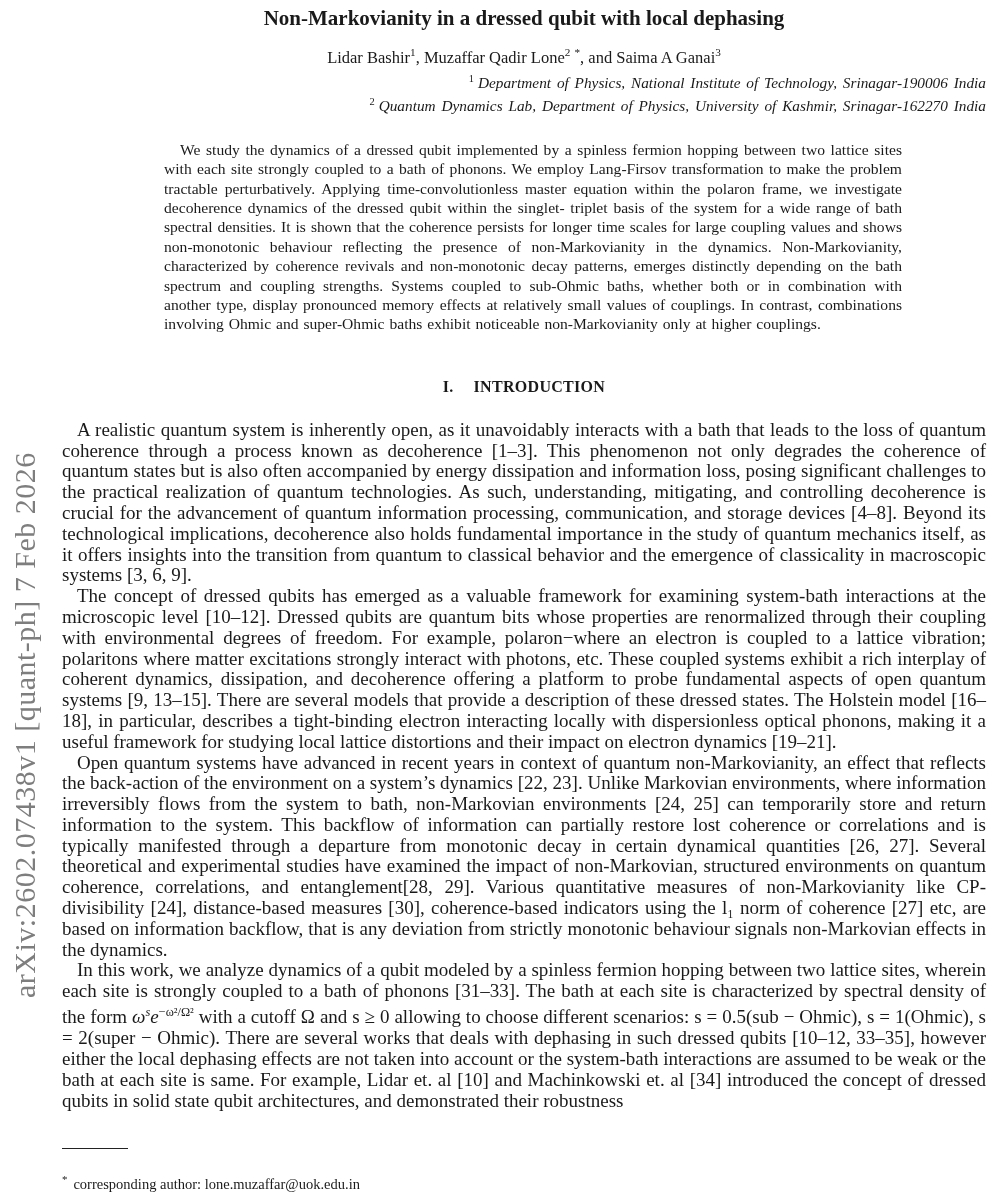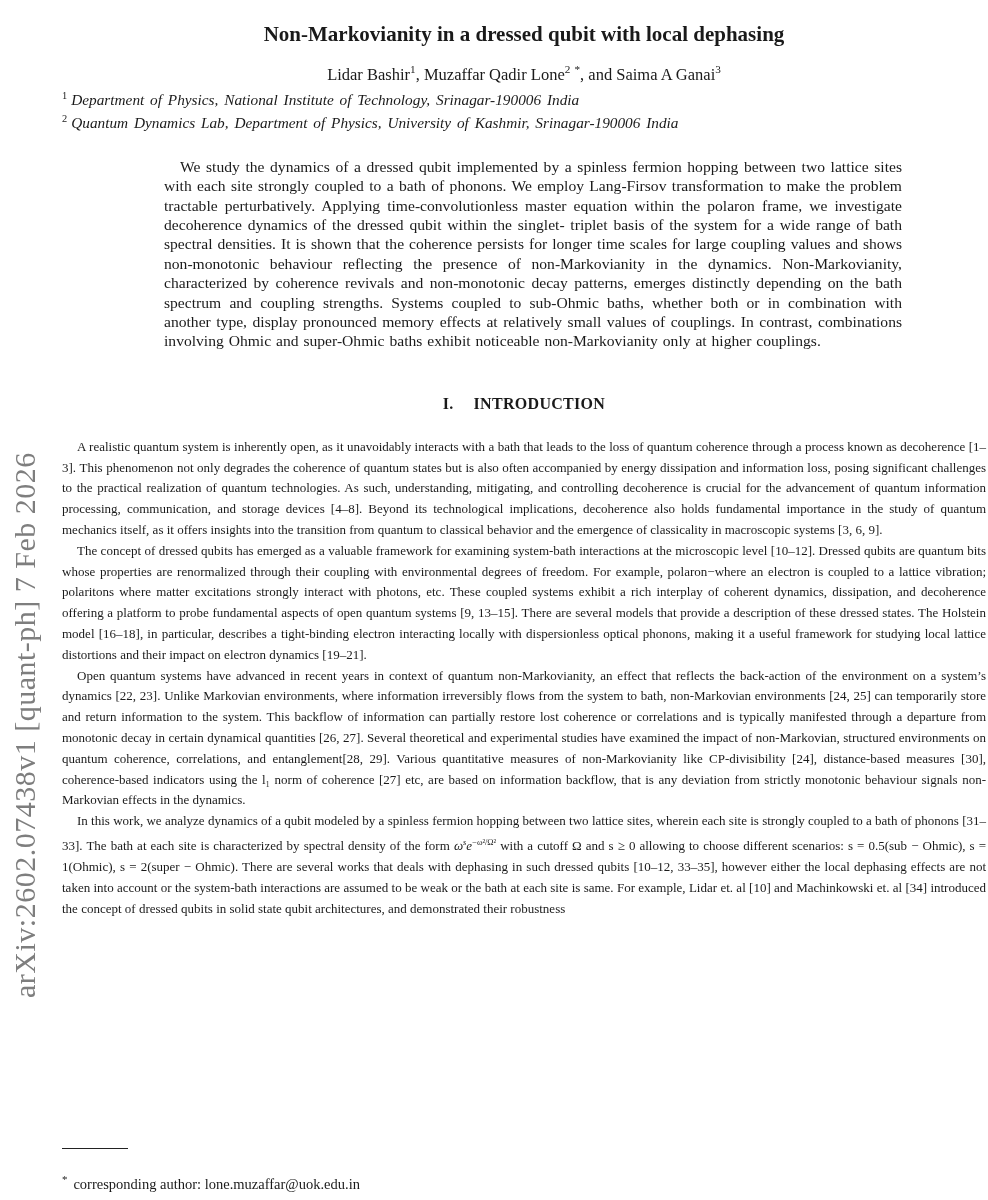--- a/index.html
+++ b/index.html
@@ -21,34 +21,34 @@
     color: #7e7e7e;
     white-space: nowrap;
     letter-spacing: 0.5px;
   }
   .content {
     position: absolute;
     left: 62px; top: 0;
     width: 924px;
   }
   .title {
-    margin: 16px; padding-top: 6px;
+    margin: 0; padding-top: 6px;
     text-align: center;
     font-size: 21px;
     font-weight: bold;
   }
   .authors {
     text-align: center;
     margin-top: 15px;
     font-size: 16.5px;
   }
   .authors sup, .affil sup { font-size: 0.68em; }
   .affils { margin-top: 1px; }
   .affil {
-    text-align: left;
+    text-align: right;
     font-style: italic;
     font-size: 15.3px;
     line-height: 19px;
     word-spacing: 2px;
   }
   .affil sup { font-style: normal; margin-right: 4px; }
   .abstract {
     margin: 25px 84px 16px 102px;
     text-align: justify;
     font-size: 15.6px;
@@ -61,21 +61,21 @@
     text-align: center;
     font-weight: bold;
     font-size: 16px;
     letter-spacing: 0.3px;
   }
   .sec-num { margin-right: 20px; }
   .body-text { margin-top: 24px; }
   .body-par {
     margin: 0;
     text-align: justify;
-    font-size: 13px;
+    font-size: 19px;
     line-height: 20.8px;
     text-indent: 15px;
   }
   .body-par i { font-family: "Liberation Serif", serif; }
   .body-par sup { font-size: 0.65em; }
   .footnote-block {
     position: absolute;
     left: 62px; top: 1148px;
     width: 924px;
     font-size: 14.5px;
@@ -99,21 +99,21 @@
 
   <div class="authors">
     <span>Lidar Bashir</span><sup>1</sup><span>, </span><span>Muzaffar Qadir Lone</span><sup>2</sup>&nbsp;<sup>*</sup><span>, and </span><span>Saima A Ganai</span><sup>3</sup>
   </div>
 
   <div class="affils">
     <div class="affil">
       <sup>1</sup><span>Department of Physics, National Institute of Technology, Srinagar-190006 India</span>
     </div>
     <div class="affil">
-      <sup>2</sup><span>Quantum Dynamics Lab, Department of Physics, University of Kashmir, Srinagar-190006 India</span>
+      <sup>2</sup><span>Quantum Dynamics Lab, Department of Physics, University of Kashmir, Srinagar-162270 India</span>
     </div>
   </div>
 
   <div class="abstract">We study the dynamics of a dressed qubit implemented by a spinless fermion hopping between two lattice sites with each site strongly coupled to a bath of phonons.  We employ Lang-Firsov transformation to make the problem tractable perturbatively.  Applying time-convolutionless master equation within the polaron frame, we investigate decoherence dynamics of the dressed qubit within the singlet- triplet basis of the system for a wide range of bath spectral densities.  It is shown that the coherence persists for longer time scales for large coupling values and shows non-monotonic behaviour reflecting the presence of non-Markovianity in the dynamics.  Non-Markovianity, characterized by coherence revivals and non-monotonic decay patterns, emerges distinctly depending on the bath spectrum and coupling strengths.  Systems coupled to sub-Ohmic baths, whether both or in combination with another type, display pronounced memory effects at relatively small values of couplings.  In contrast, combinations involving Ohmic and super-Ohmic baths exhibit noticeable non-Markovianity only at higher couplings.</div>
 
   <div class="section-heading">
     <span class="sec-num">I.</span><span>INTRODUCTION</span>
   </div>
 
   <div class="body-text">

